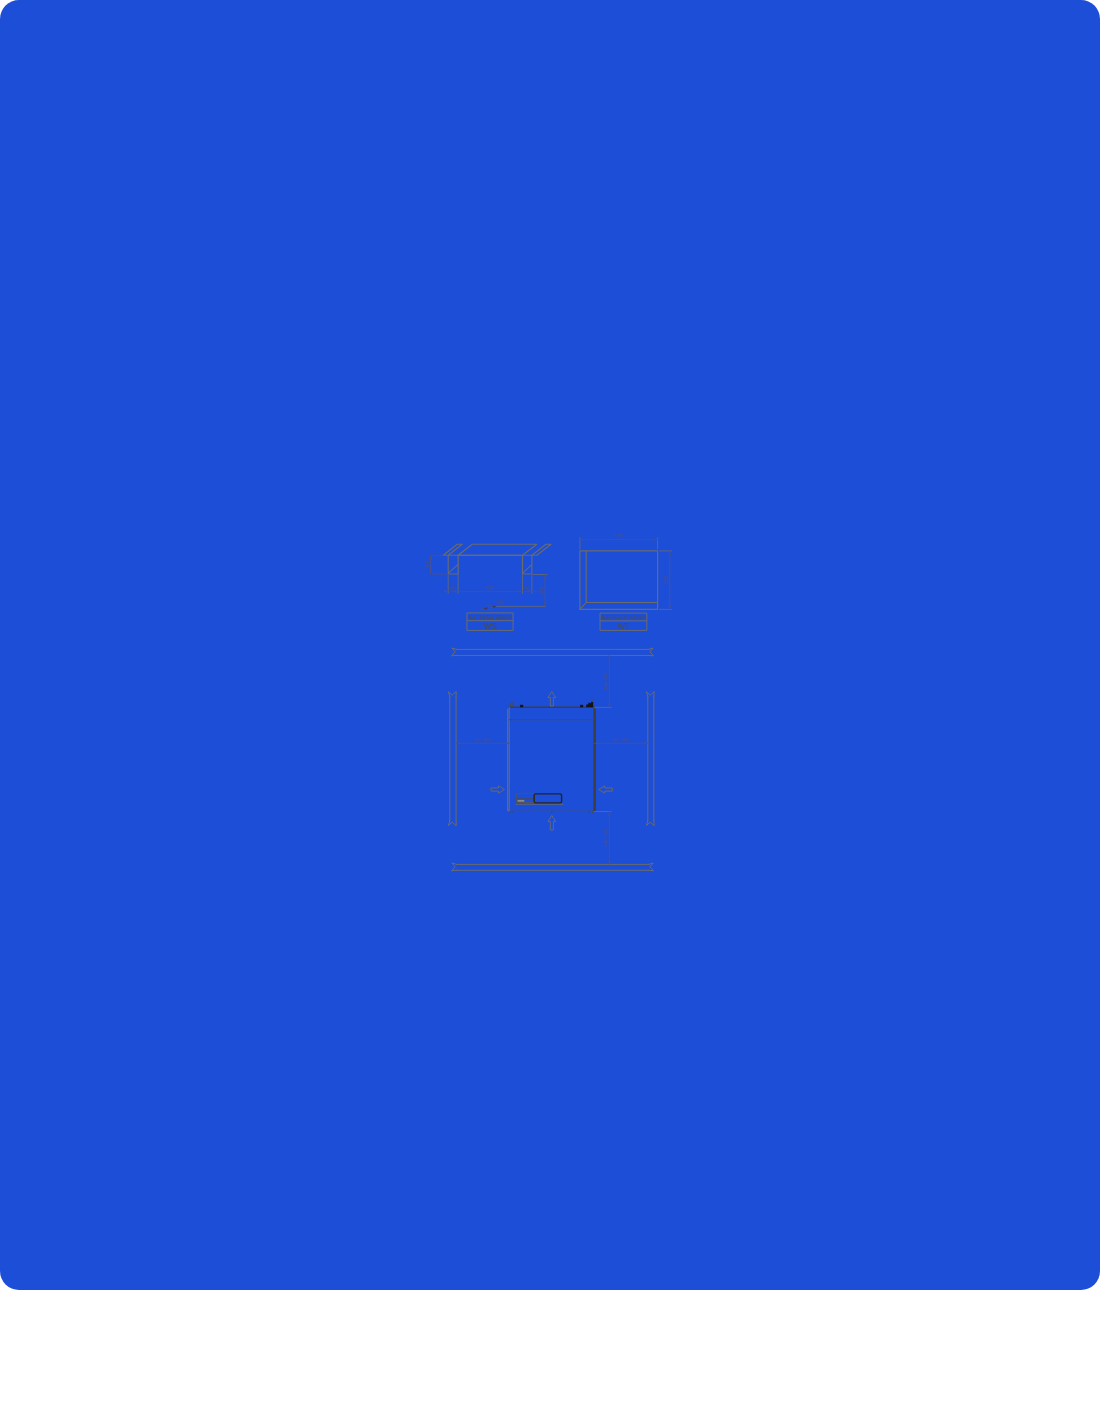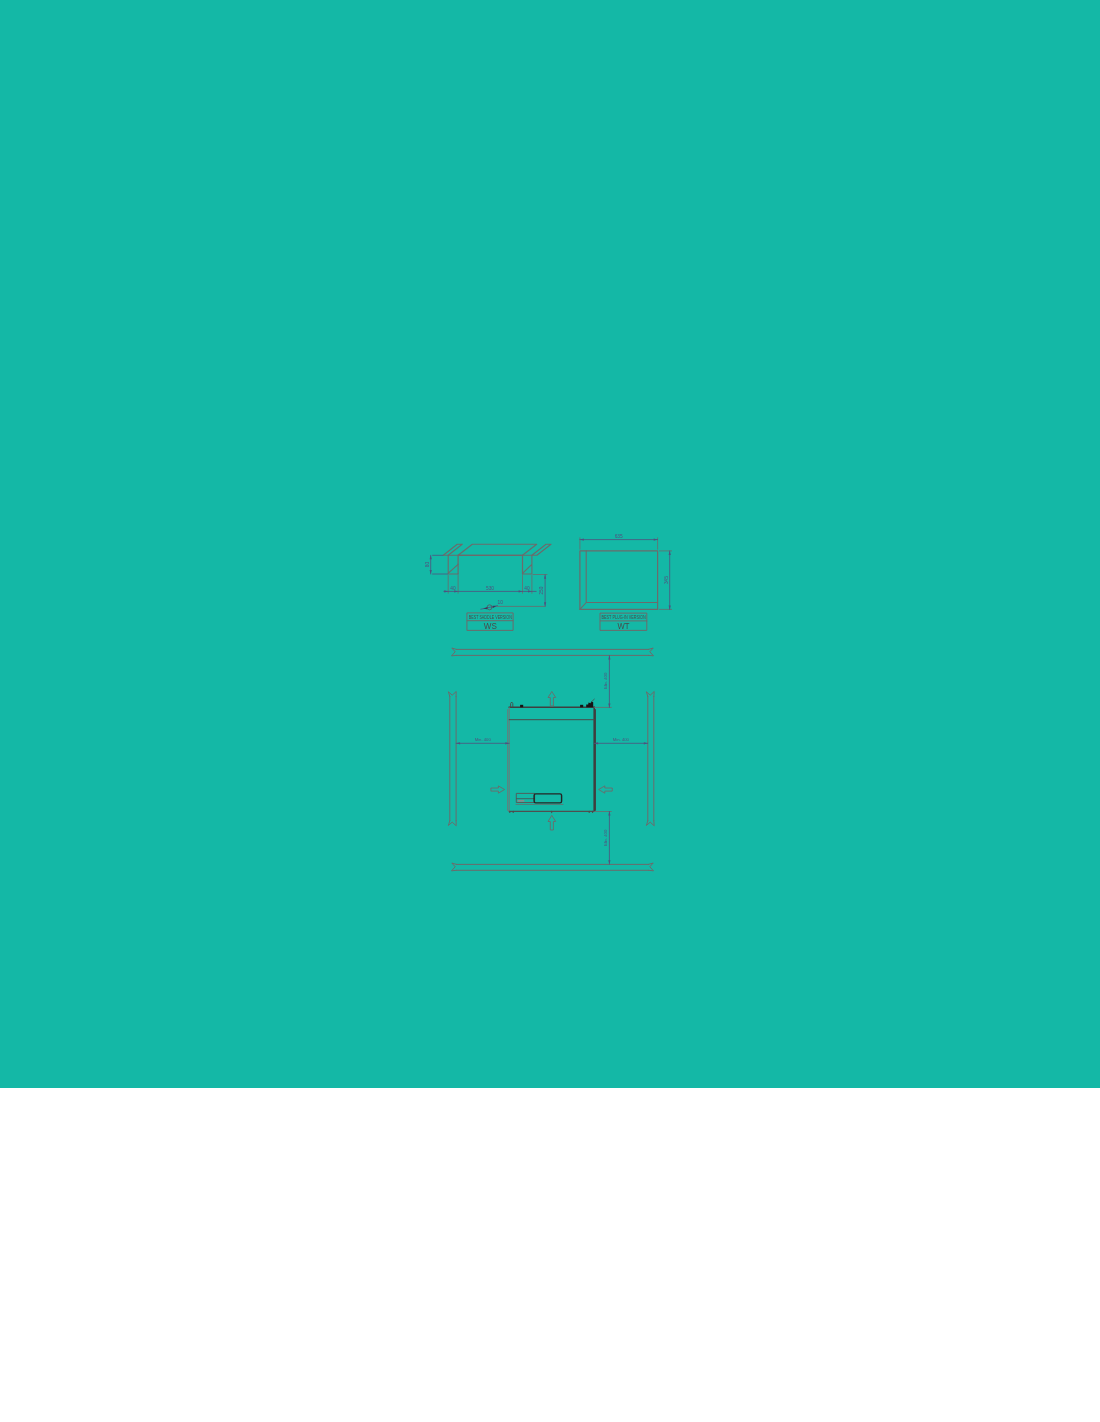--- a/index.html
+++ b/index.html
@@ -1,16 +1,16 @@
 <!DOCTYPE html>
 <html><head>
 <meta charset="utf-8">
 <style>
   html,body{margin:0;padding:0;background:#ffffff;}
-  .page{position:relative;width:1100px;height:1088px;background:#14b8a6;overflow:hidden;}
+  .page{position:relative;width:1100px;height:1290px;background:#1d4ed8;overflow:hidden;border-radius:19px;}
   svg{position:absolute;left:0;top:0;filter:blur(0.55px);}
   text{font-family:"Liberation Sans",sans-serif;}
 </style>
 </head>
 <body>
 <div class="page">
 <svg width="1100" height="1422" viewBox="0 0 1100 1422">
 <g fill="none" stroke-linecap="round" stroke-linejoin="round">
 
 <g>

